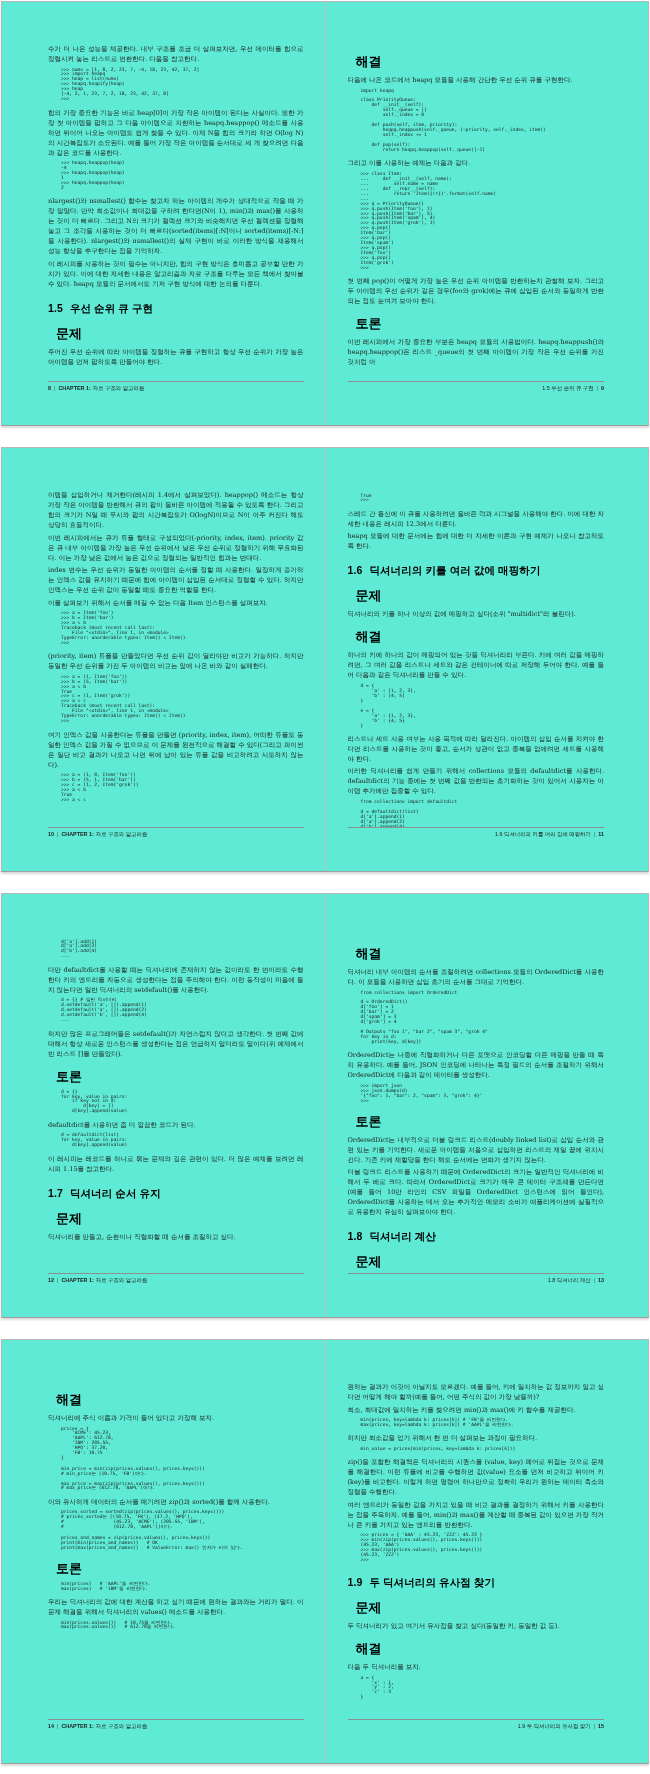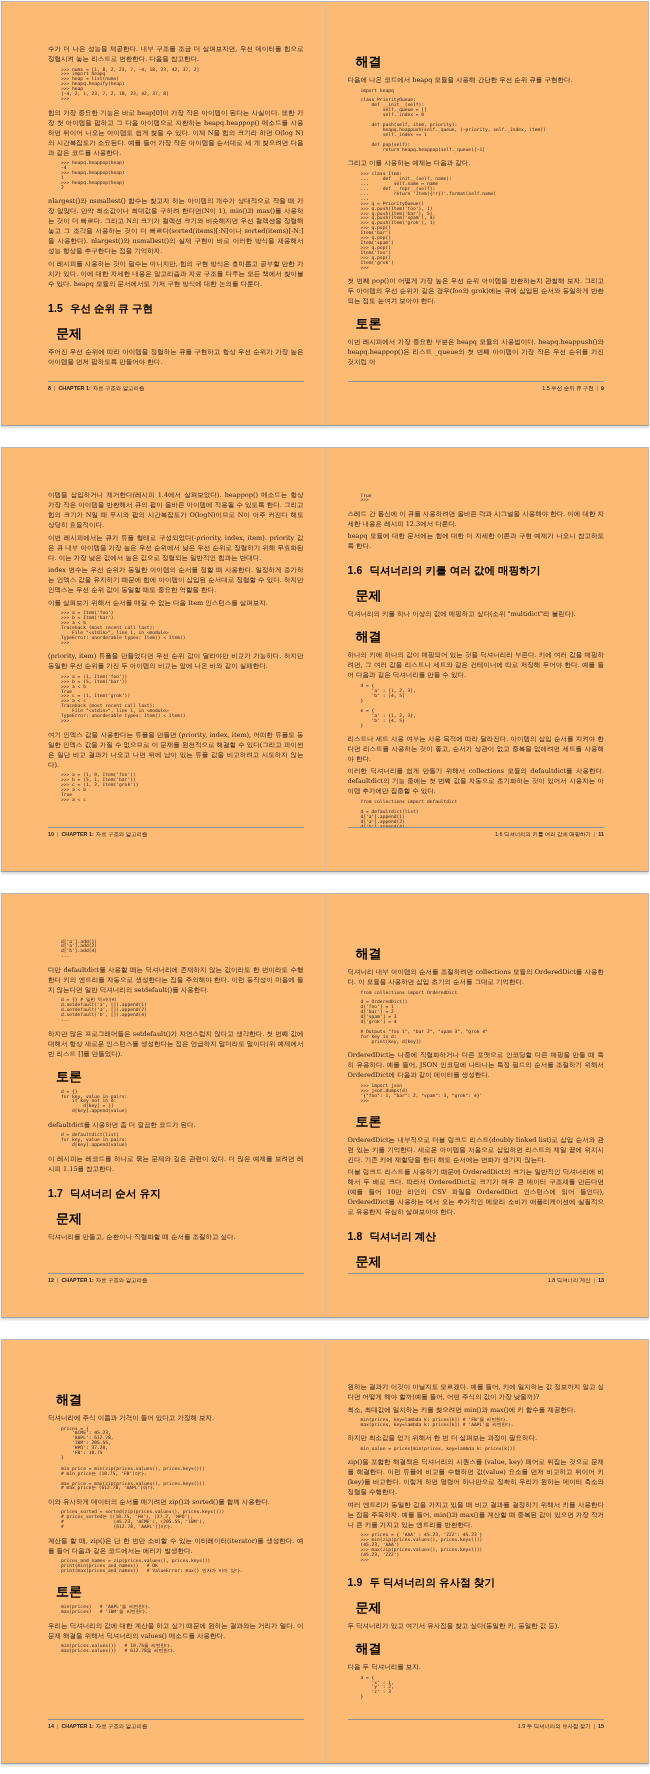--- a/index.html
+++ b/index.html
@@ -9,21 +9,21 @@
   .spread {
     box-sizing:border-box;
     width:648px; height:425px;
     margin:0 1px 21px 1px;
     border:1px solid #b7b7b7;
     border-bottom-color:#9e9e9e;
     box-shadow:0 2px 2px rgba(0,0,0,0.15);
     background:#ffffff;
     display:flex;
   }
-  .page { position:relative; flex:1 1 50%; overflow:hidden; background:#fdba74; }
+  .page { position:relative; flex:1 1 50%; overflow:hidden; background:#5eead4; }
   .page-left  { border-right:1px solid #c2c2c2; }
 
   .content { position:absolute; top:42px; bottom:44px; overflow:hidden; }
   .page-left  .content { left:46px; right:21px; }
   .page-right .content { left:22px; right:44px; }
 
   p.body {
     font-family:"DejaVu Serif","Liberation Serif",serif;
     font-size:6.5px; line-height:10px;
     text-align:justify; text-justify:inter-character;
@@ -194,21 +194,21 @@
           <pre class="code">d = {
     'a' : [1, 2, 3],
     'b' : [4, 5]
 }
 
 e = {
     'a' : {1, 2, 3},
     'b' : {4, 5}
 }</pre>
           <p class="body">리스트나 세트 사용 여부는 사용 목적에 따라 달라진다. 아이템의 삽입 순서를 지켜야 한다면 리스트를 사용하는 것이 좋고, 순서가 상관이 없고 중복을 없애려면 세트를 사용해야 한다.</p>
-          <p class="body">이러한 딕셔너리를 쉽게 만들기 위해서 collections 모듈의 defaultdict를 사용한다. defaultdict의 기능 중에는 첫 번째 값을 자동으로 초기화하는 것이 있어서 사용자는 아이템 추가에만 집중할 수 있다.</p>
+          <p class="body">이러한 딕셔너리를 쉽게 만들기 위해서 collections 모듈의 defaultdict를 사용한다. defaultdict의 기능 중에는 첫 번째 값을 반환되는 초기화하는 것이 있어서 사용자는 아이템 추가에만 집중할 수 있다.</p>
           <pre class="code">from collections import defaultdict
 
 d = defaultdict(list)
 d['a'].append(1)
 d['a'].append(2)
 d['b'].append(4)
 ...
 
 d = defaultdict(set)</pre>
         </div>
@@ -297,21 +297,20 @@
           <pre class="code">min_price = min(zip(prices.values(), prices.keys()))
 # min_price는 (10.75, 'FB')이다.
 
 max_price = max(zip(prices.values(), prices.keys()))
 # max_price는 (612.78, 'AAPL')이다.</pre>
           <p class="body">이와 유사하게 데이터의 순서를 매기려면 zip()과 sorted()를 함께 사용한다.</p>
           <pre class="code">prices_sorted = sorted(zip(prices.values(), prices.keys()))
 # prices_sorted는 [(10.75, 'FB'), (37.2, 'HPQ'),
 #                  (45.23, 'ACME'), (205.55, 'IBM'),
 #                  (612.78, 'AAPL')]이다.</pre>
-          <p class="body">계산을 할 때, zip()은 단 한 번만 소비할 수 있는 이터레이터(iterator)를 생성한다. 예를 들어 다음과 같은 코드에서는 에러가 발생한다.</p>
           <pre class="code">prices_and_names = zip(prices.values(), prices.keys())
 print(min(prices_and_names))   # OK
 print(max(prices_and_names))   # ValueError: max() 인자가 비어 있다.</pre>
           <div class="h2">토론</div>
           <pre class="code">min(prices)   # 'AAPL'을 리턴한다.
 max(prices)   # 'IBM'을 리턴한다.</pre>
           <p class="body">우리는 딕셔너리의 값에 대한 계산을 하고 싶기 때문에 원하는 결과와는 거리가 멀다. 이 문제 해결을 위해서 딕셔너리의 values() 메소드를 사용한다.</p>
           <pre class="code">min(prices.values())   # 10.75를 리턴한다.
 max(prices.values())   # 612.78을 리턴한다.</pre>
         </div>

